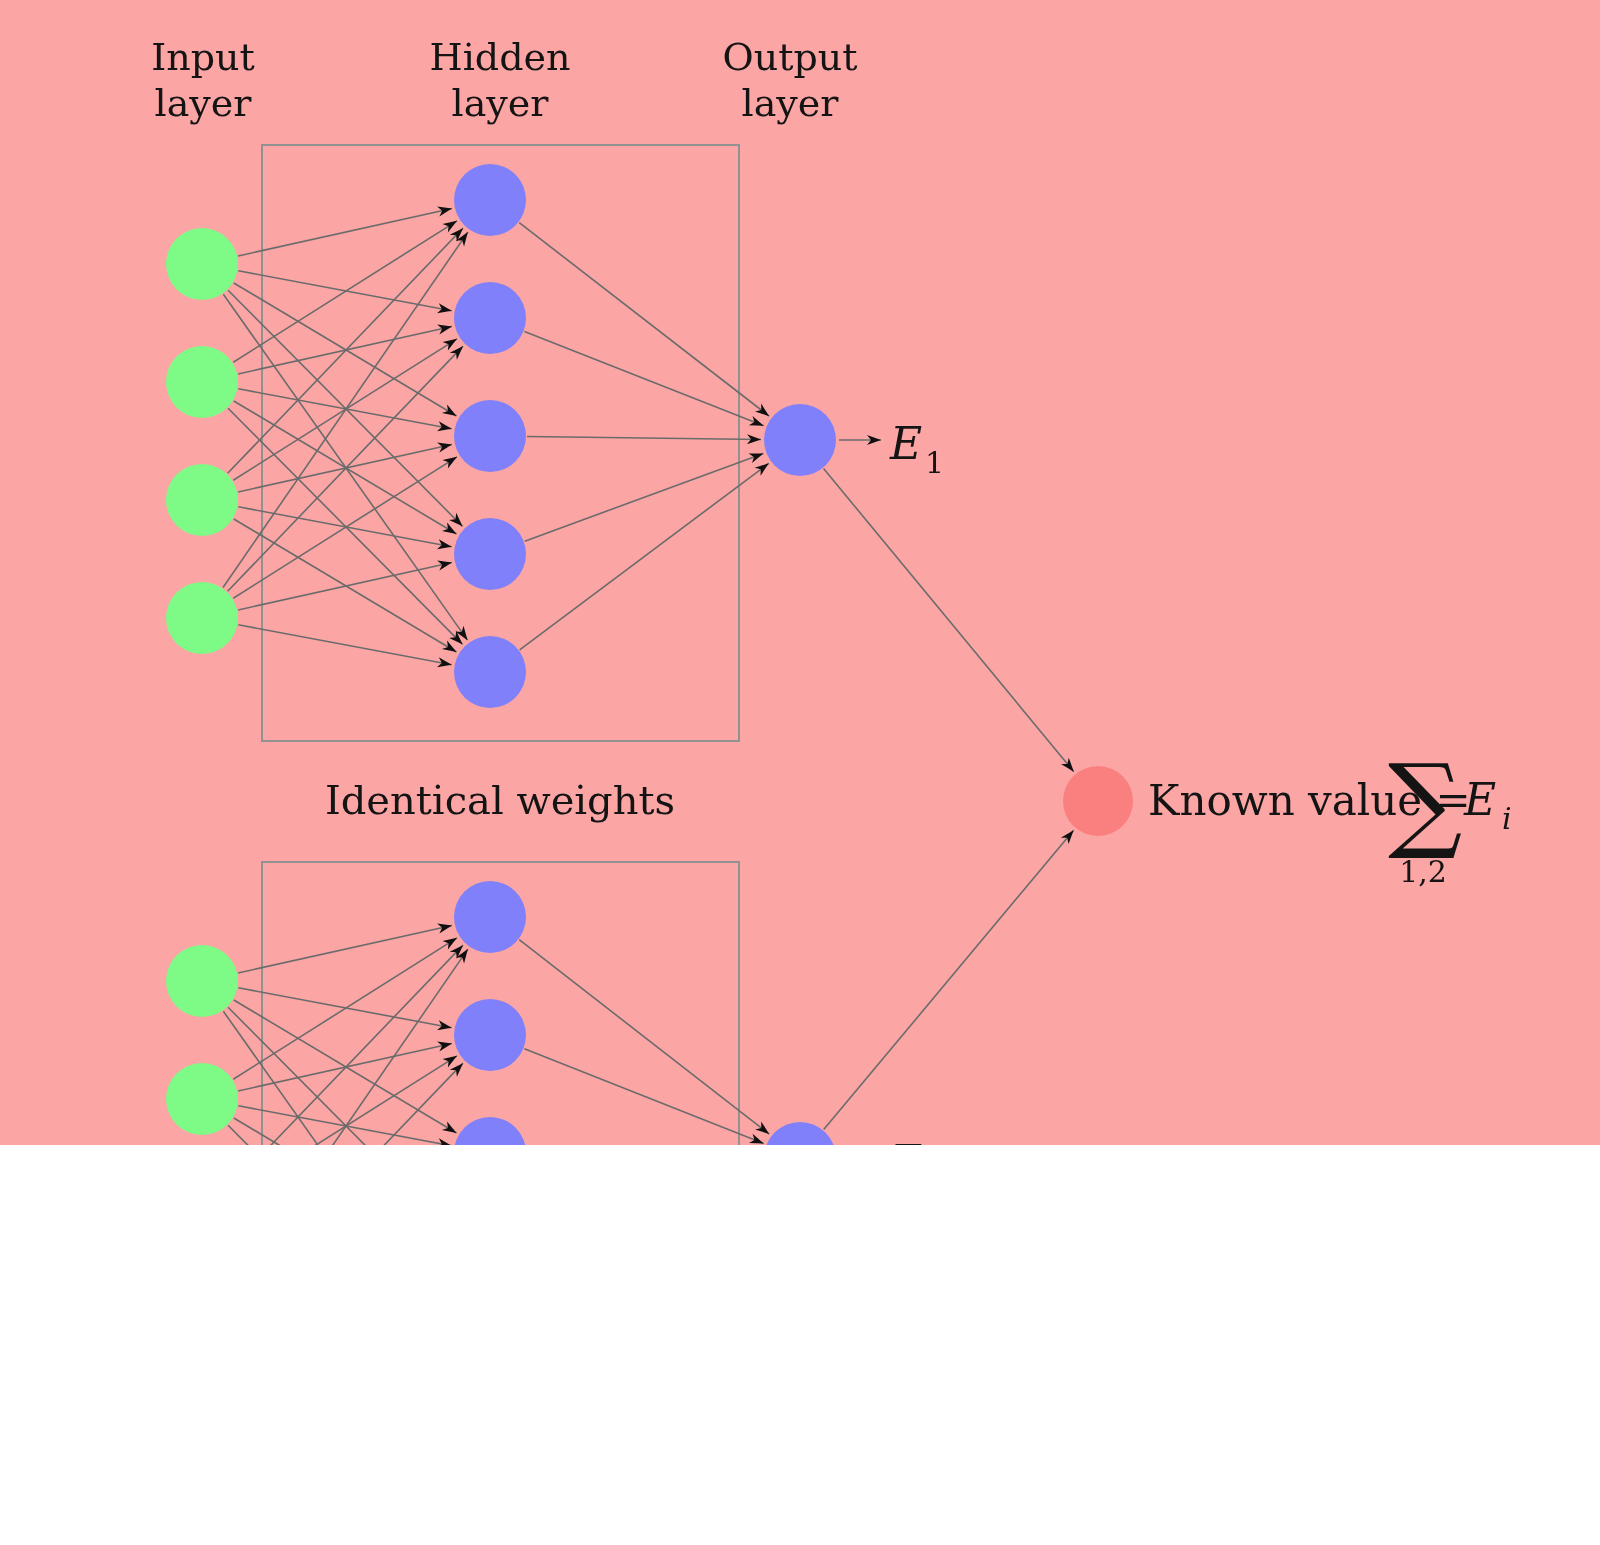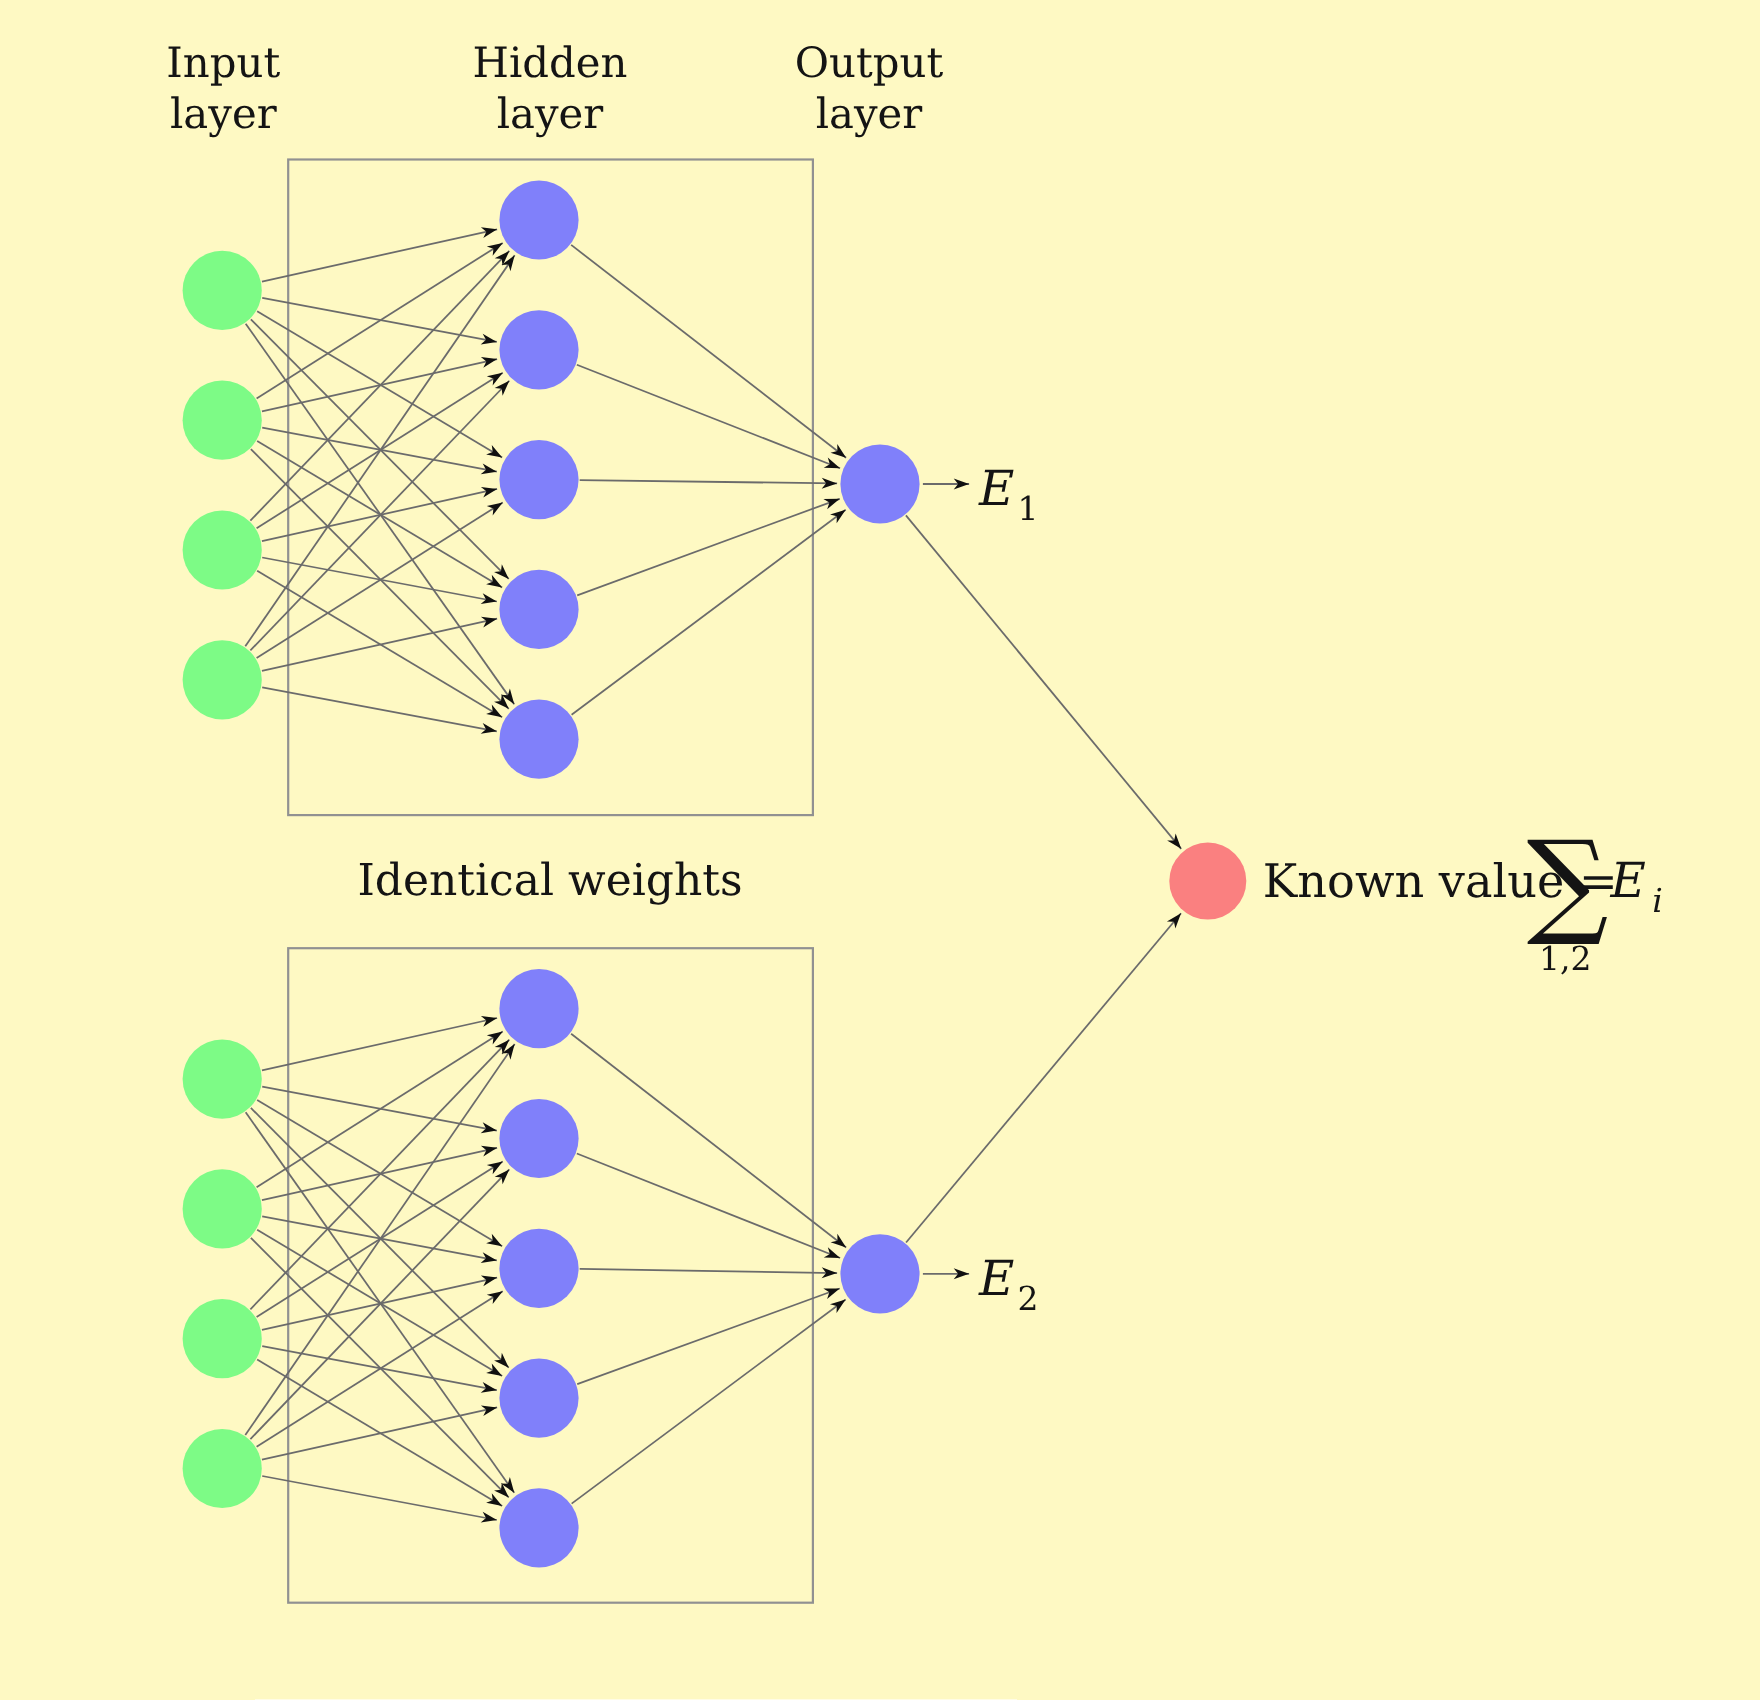--- a/index.html
+++ b/index.html
@@ -1,20 +1,20 @@
 <!DOCTYPE html>
 <html><head>
 <meta charset="utf-8">
 <style>
   html, body { margin: 0; padding: 0; background: #ffffff; }
   .canvas {
     position: relative;
     width: 1600px;
-    height: 1545px;
-    background: #fef9c3;
+    height: 1145px;
+    background: #fca5a5;
     font-family: "DejaVu Serif", "Liberation Serif", serif;
   }
   svg { display: block; }
   text { fill: #141414; }
   .lbl {
     font-family: "DejaVu Serif", "Liberation Serif", serif;
     font-size: 38px;
     text-anchor: middle;
   }
   .lbl-big {

